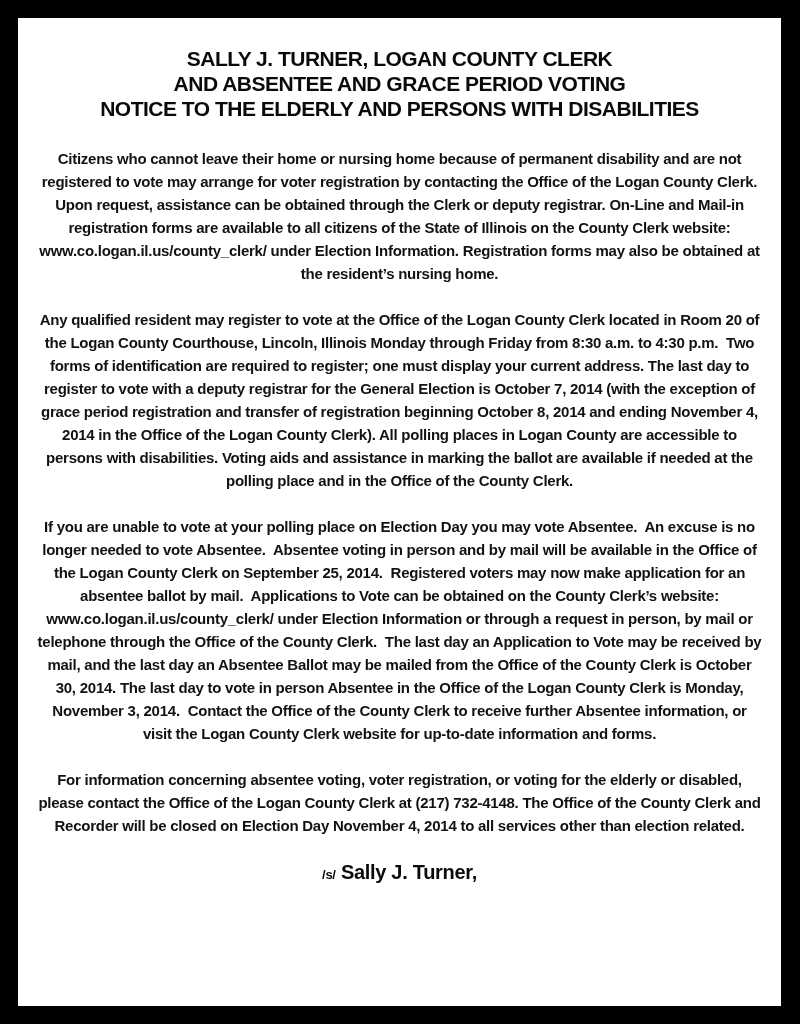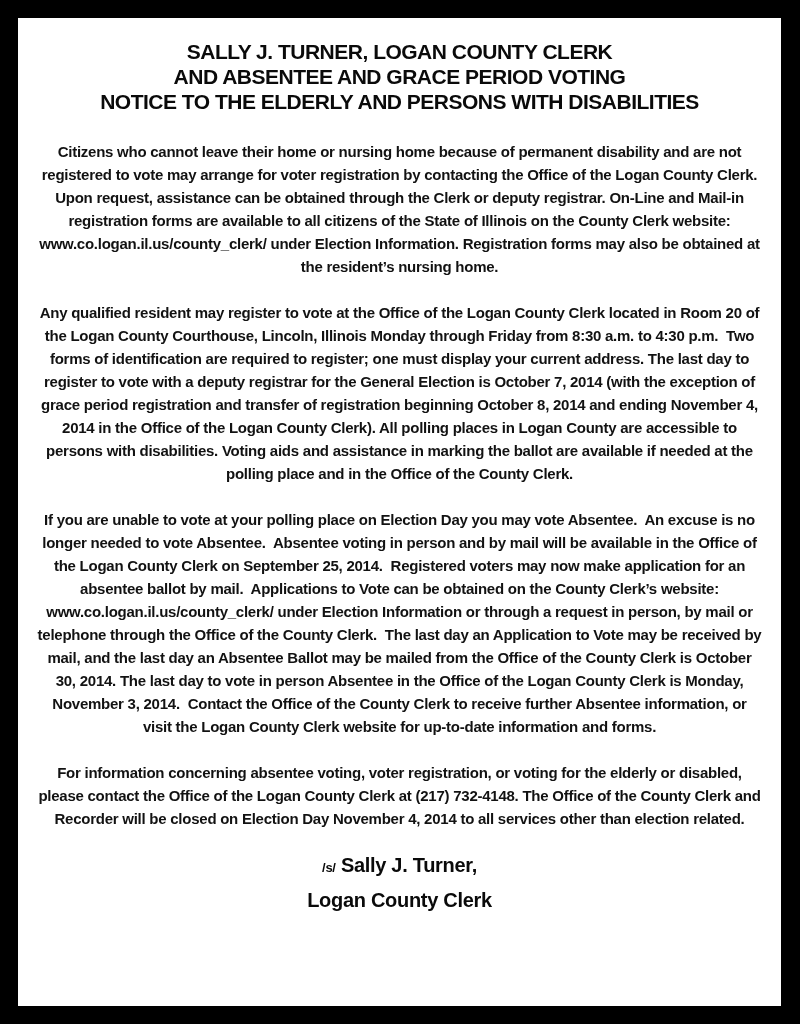--- a/index.html
+++ b/index.html
@@ -20,21 +20,21 @@
     left: 18px;
     right: 19px;
     bottom: 18px;
     background: #ffffff;
     box-sizing: border-box;
     padding: 13px 19px 0 19px;
     color: #0f0f0f;
   }
   .title-block {
     text-align: center;
-    margin: 8px 0 26px 0;
+    margin: 15px 0 26px 0;
   }
   .title-line {
     font-weight: bold;
     font-size: 21px;
     line-height: 25px;
     letter-spacing: -0.5px;
     white-space: nowrap;
     color: #0a0a0a;
   }
   .paragraphs {
@@ -53,21 +53,20 @@
   .signature-block {
     text-align: center;
     margin-top: 23px;
   }
   .sig-line {
     font-weight: bold;
     font-size: 20px;
     line-height: 24px;
     letter-spacing: -0.3px;
     color: #0a0a0a;
-    margin-top: 8px;
   }
   .sig-s-mark {
     font-size: 13px;
     font-weight: bold;
     vertical-align: baseline;
   }
 </style>
 </head>
 <body>
 
@@ -81,16 +80,15 @@
 
   <div class="paragraphs">
       <div class="paragraph">Citizens who cannot leave their home or nursing home because of permanent disability and are not registered to vote may arrange for voter registration by contacting the Office of the Logan County Clerk.  Upon request, assistance can be obtained through the Clerk or deputy registrar. On-Line and Mail-in registration forms are available to all citizens of the State of Illinois on the County Clerk website: www.co.logan.il.us/county_clerk/ under Election Information. Registration forms may also be obtained at the resident’s nursing home.</div>
       <div class="paragraph">Any qualified resident may register to vote at the Office of the Logan County Clerk located in Room 20 of the Logan County Courthouse, Lincoln, Illinois Monday through Friday from 8:30 a.m. to 4:30 p.m.  Two forms of identification are required to register; one must display your current address. The last day to register to vote with a deputy registrar for the General Election is October 7, 2014 (with the exception of grace period registration and transfer of registration beginning October 8, 2014 and ending November 4, 2014 in the Office of the Logan County Clerk). All polling places in Logan County are accessible to persons with disabilities. Voting aids and assistance in marking the ballot are available if needed at the polling place and in the Office of the County Clerk.</div>
       <div class="paragraph">If you are unable to vote at your polling place on Election Day you may vote Absentee.  An excuse is no longer needed to vote Absentee.  Absentee voting in person and by mail will be available in the Office of the Logan County Clerk on September 25, 2014.  Registered voters may now make application for an absentee ballot by mail.  Applications to Vote can be obtained on the County Clerk’s website: www.co.logan.il.us/county_clerk/ under Election Information or through a request in person, by mail or telephone through the Office of the County Clerk.  The last day an Application to Vote may be received by mail, and the last day an Absentee Ballot may be mailed from the Office of the County Clerk is October 30, 2014. The last day to vote in person Absentee in the Office of the Logan County Clerk is Monday, November 3, 2014.  Contact the Office of the County Clerk to receive further Absentee information, or visit the Logan County Clerk website for up-to-date information and forms.</div>
       <div class="paragraph">For information concerning absentee voting, voter registration, or voting for the elderly or disabled, please contact the Office of the Logan County Clerk at (217) 732-4148. The Office of the County Clerk and Recorder will be closed on Election Day November 4, 2014 to all services other than election related.</div>
     </div>
 
   <div class="signature-block">
     <div class="sig-line"><span class="sig-s-mark">/s/</span> <span>Sally J. Turner,</span></div>
-    <div class="sig-line">Logan County Clerk</div>
   </div>
 
 </div>
 
 </body></html>

